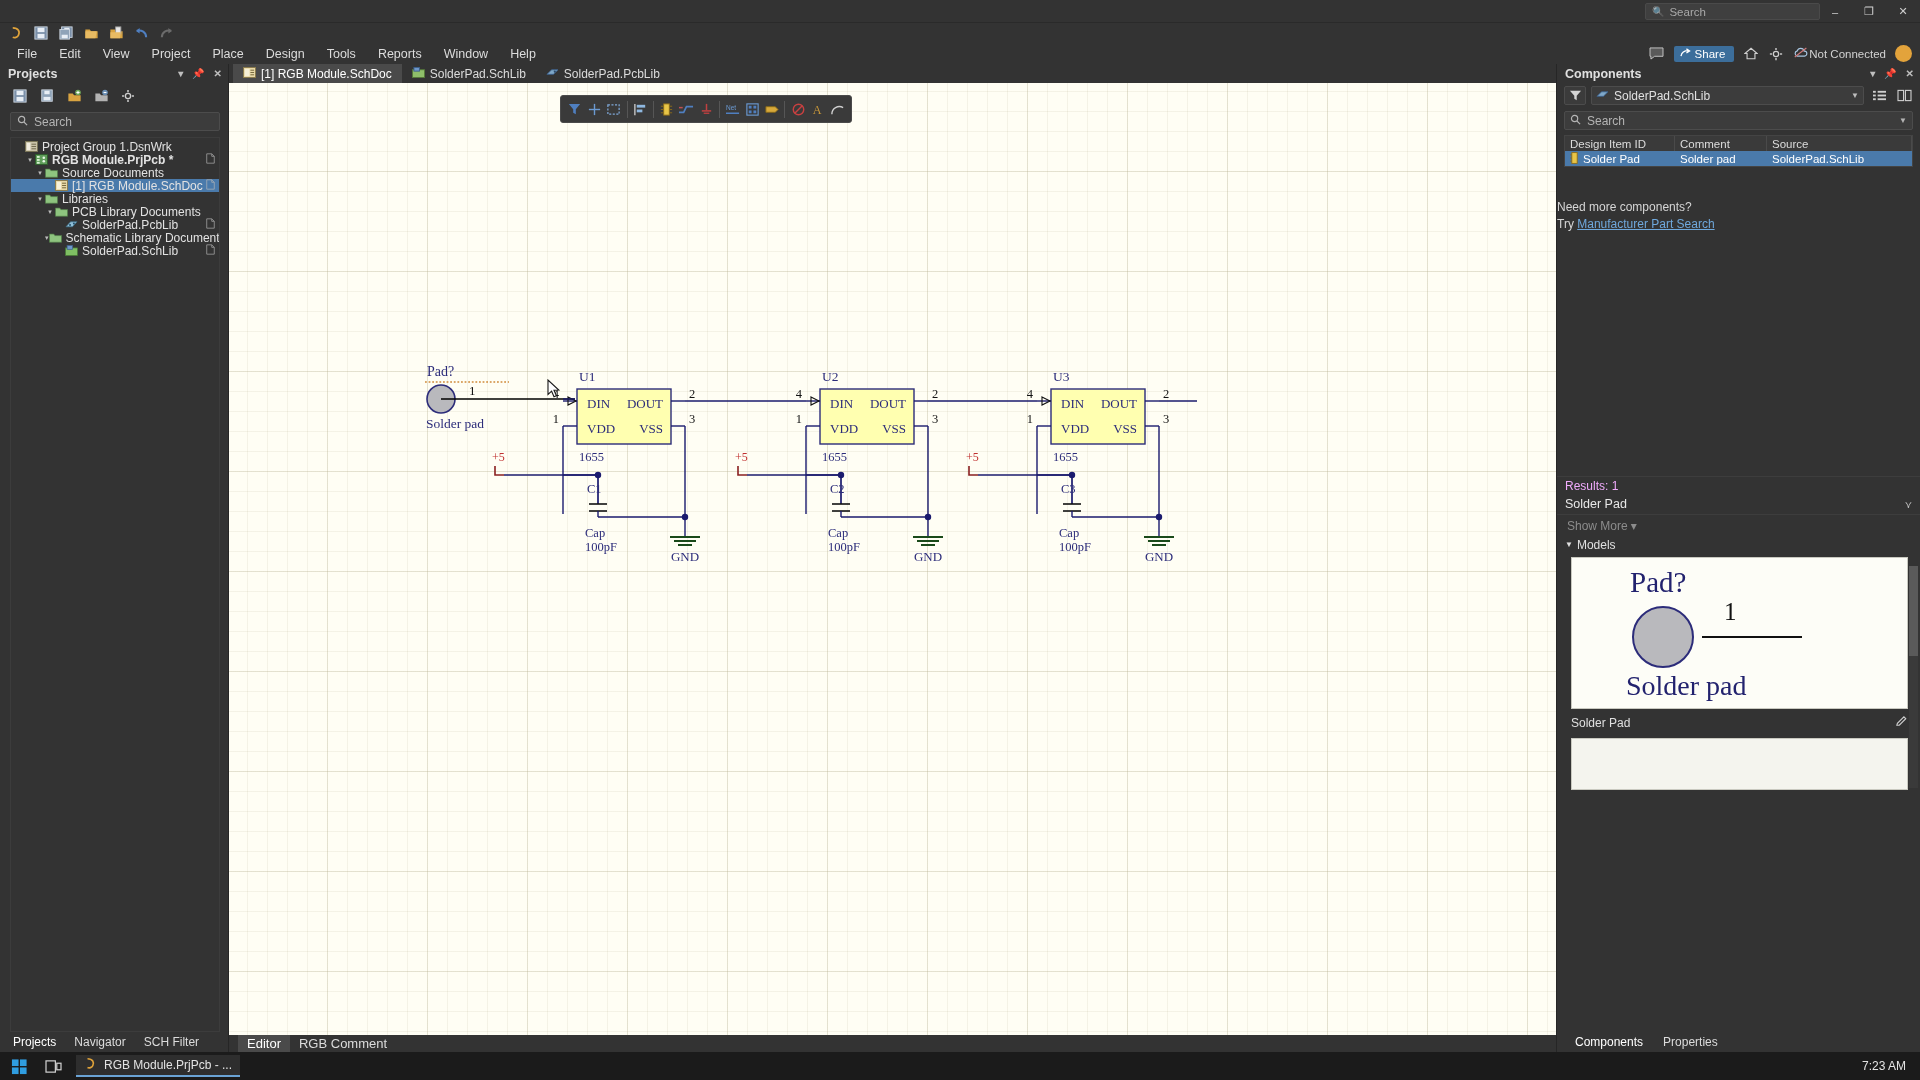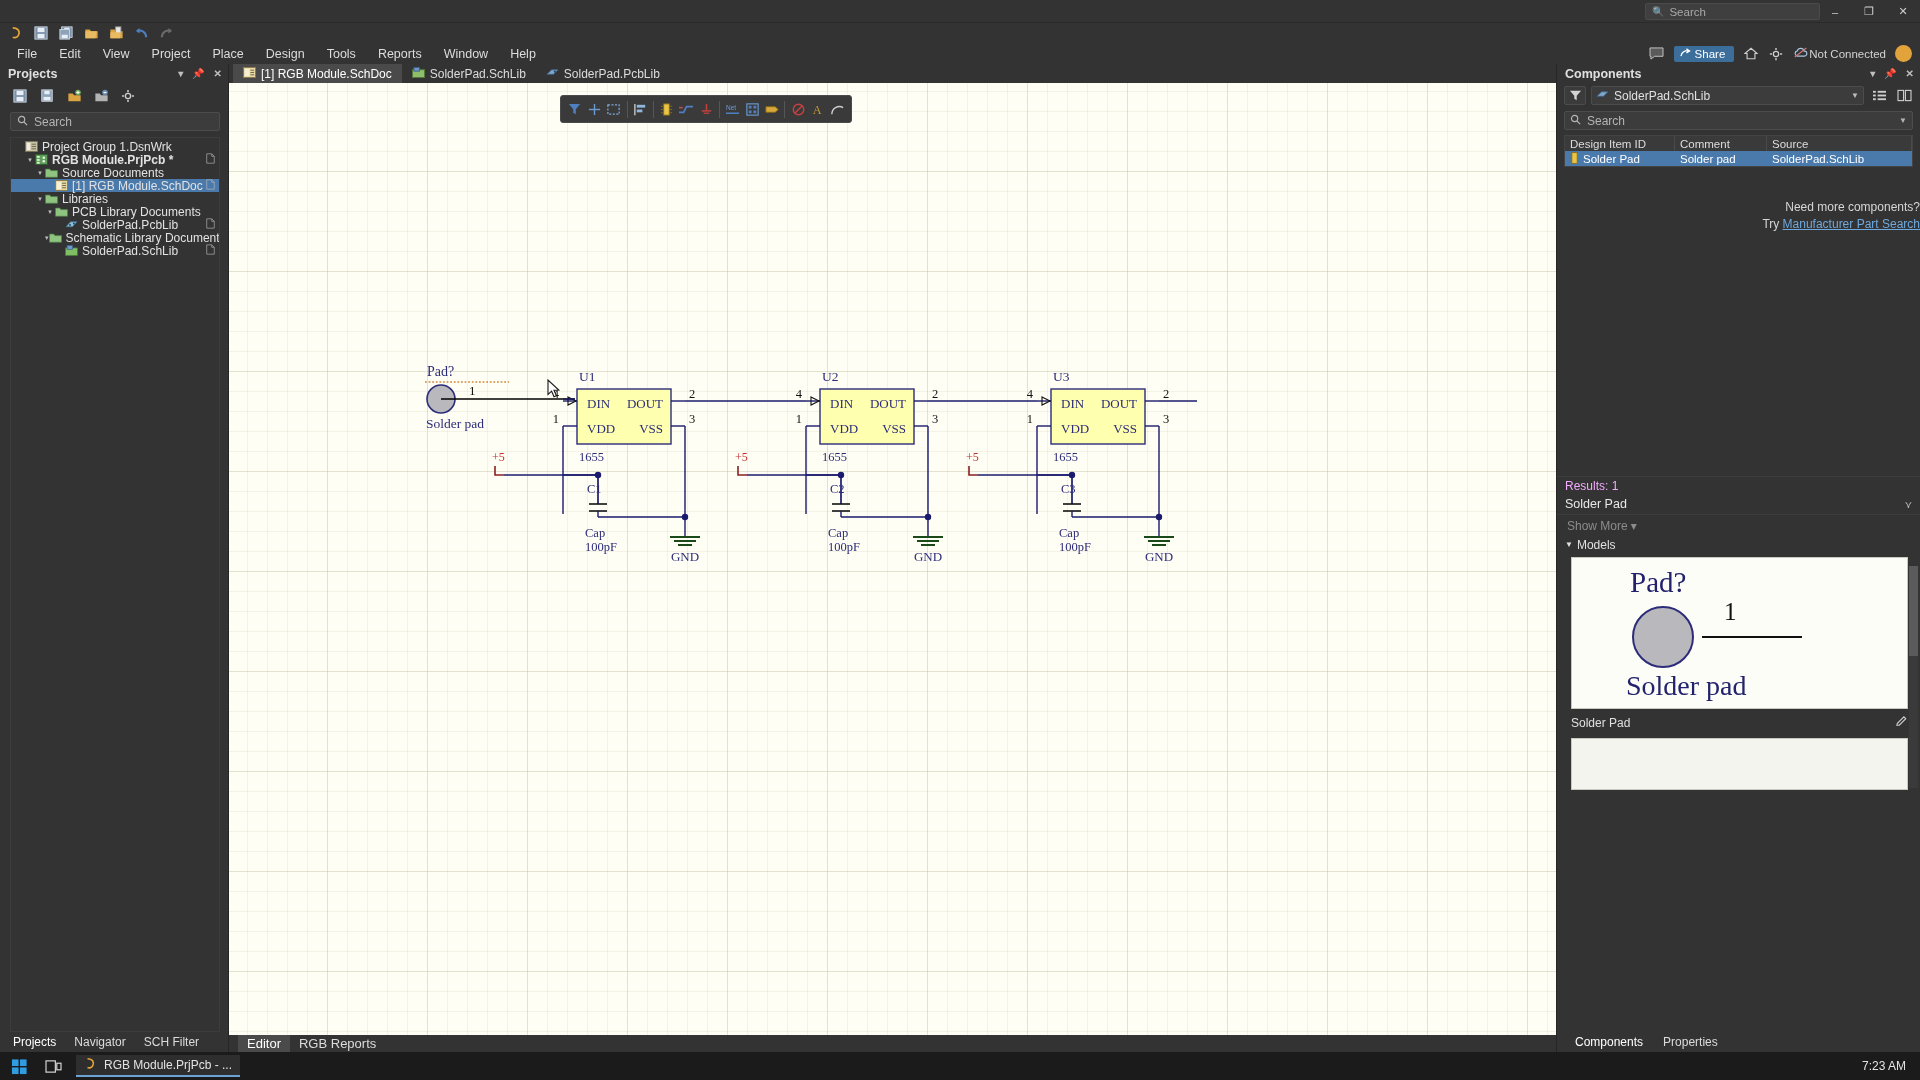--- a/index.html
+++ b/index.html
@@ -104,21 +104,21 @@
   .icon-sq { width:20px; height:19px; display:flex; align-items:center; justify-content:center; }
   .rp-search { margin:3px 7px 5px 7px; height:19px; background:#3c3c3c; border:1px solid #4c4c4c; border-radius:2px;
                display:flex; align-items:center; padding:0 5px; gap:6px; font-size:12px; color:#b4b4b4; }
   .rp-search .caret { margin-left:auto; font-size:8px; }
   .comp-table { margin:0 7px; border:1px solid #444; flex:0 0 auto; }
   .ct-head { display:flex; height:15px; background:#3a3a3a; font-size:11.5px; color:#dcdcdc; }
   .ct-head div { padding-left:5px; border-right:1px solid #4a4a4a; display:flex; align-items:center; }
   .ct-row { display:flex; height:15px; background:#4a7aab; font-size:11.5px; color:#fff; }
   .ct-row div { padding-left:5px; display:flex; align-items:center; gap:4px; }
   .c1 { width:110px; } .c2 { width:92px; } .c3 { flex:1 1 auto; }
-  .need-more { text-align:right; font-size:12px; color:#d6d6d6; margin-top:32px; line-height:17px; }
+  .need-more { text-align:left; font-size:12px; color:#d6d6d6; margin-top:32px; line-height:17px; }
   .need-more a { color:#6fa8dc; text-decoration:underline; }
   .results-bar { margin-top:auto; border-top:1px solid #3d3d3d; height:19px; display:flex; align-items:center; padding-left:8px; font-size:12px; color:#f0abfc; }
   .sel-hdr { height:20px; display:flex; align-items:center; padding:0 8px; font-size:12.5px; color:#e8e8e8; border-bottom:1px solid #3d3d3d; }
   .sel-hdr .chev { margin-left:auto; font-size:10px; color:#bdbdbd; }
   .showmore { height:22px; display:flex; align-items:center; padding-left:10px; font-size:12px; color:#8c8c8c; }
   .models-hdr { height:16px; display:flex; align-items:center; padding-left:8px; font-size:12px; color:#e0e0e0; gap:4px; }
   .preview {
     margin:4px 12px 0 14px; height:152px; background:#fdfdf7; border:1px solid #c9c9c0;
     position:relative;
   }
@@ -726,21 +726,21 @@
             </g>
           </svg>
 
         <svg style="position:absolute; left:318px; top:296px;" width="14" height="20" viewBox="0 0 14 20">
           <path d="M1 1 L1 15.5 L4.6 12.2 L7 17.8 L9.4 16.7 L7 11.3 L11.8 11.1 Z" fill="#ffffff" stroke="#1a1a1a" stroke-width="1.1"></path>
         </svg>
       </div>
 
       <div class="bottom-tabs">
         <div class="btab active">Editor</div>
-        <div class="btab">RGB Reports</div>
+        <div class="btab">RGB Comment</div>
       </div>
     </div>
 
     <div class="rightpanel">
       <div class="panel-head">
         <span>Components</span>
         <span class="ctrls">
           <span>▾</span>
           <span>📌</span>
           <span>✕</span>

